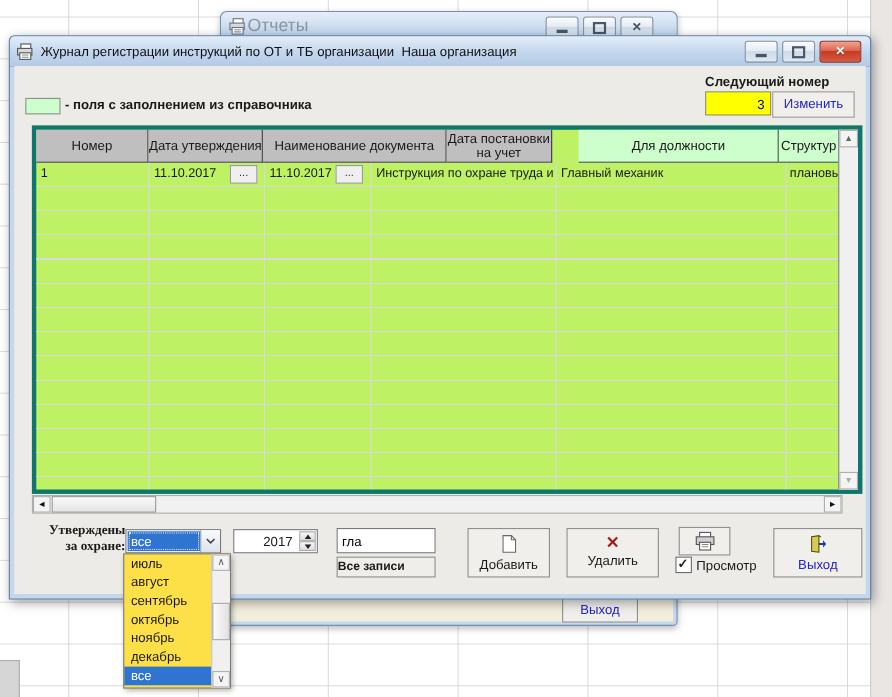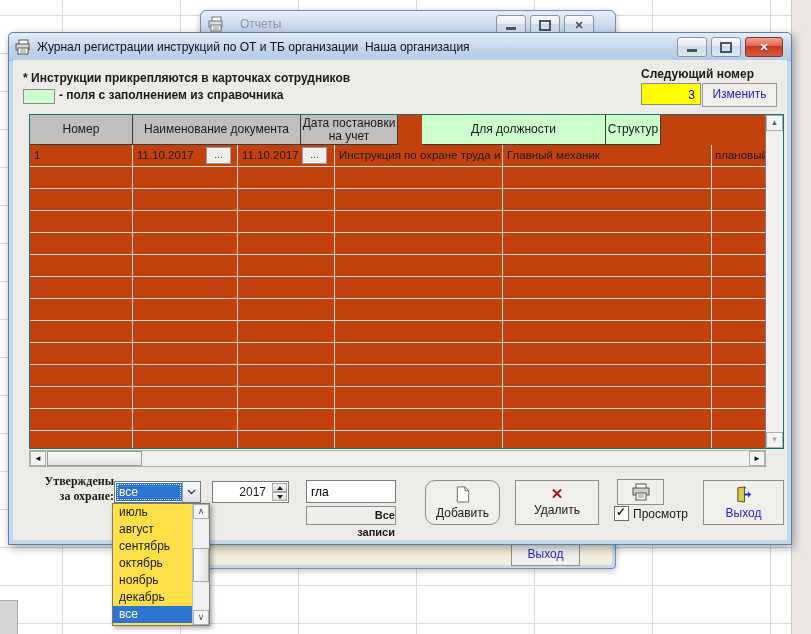--- a/index.html
+++ b/index.html
@@ -10,21 +10,21 @@
     background-image:linear-gradient(#DADADA 1px,transparent 1px),linear-gradient(90deg,#DADADA 1px,transparent 1px);
     background-size:118px 38px,118px 38px;background-position:0 15px,62px 0;}
   .right-strip{position:absolute;top:0;right:0;width:19px;height:634px;background:#E9E6E4;border-left:1px solid #CFCCCA;}
   .corner-block{position:absolute;left:0;top:600px;width:17px;height:34px;background:#D6D6D6;border-top:1px solid #ABABAB;border-right:1px solid #ABABAB;}
 
   
   .bg-window{position:absolute;left:200px;top:10px;width:414px;height:557px;background:#C6D8EC;
     border:1px solid #7390AF;border-radius:6px 6px 4px 4px;box-shadow:0 2px 6px rgba(0,0,0,.25);}
   .bg-titlebar{position:absolute;left:0;top:0;right:0;height:26px;display:flex;align-items:center;
     background:linear-gradient(#E6EFF8,#C9DAEE 60%,#BDD1E8);border-radius:6px 6px 0 0;}
-  .bg-title{color:#8A949E;font-size:12px;margin-left:16px;white-space:pre;}
+  .bg-title{color:#8A949E;font-size:16px;margin-left:1px;white-space:pre;}
   .bg-client{position:absolute;left:3px;right:3px;top:24px;bottom:3px;background:#F1EEDC;}
   .bg-exit-btn{position:absolute;left:307px;top:503px;width:67px;height:26px;background:#F0EFEC;
     border:1px solid #8E8E8E;color:#2424C8;font-size:12px;text-align:center;line-height:30px;}
   .winbtns{position:absolute;top:4px;display:flex;gap:4px;}
   .winbtn{width:28px;height:18px;border:1px solid #8795A5;border-radius:3px;display:flex;align-items:center;justify-content:center;
     background:linear-gradient(#FBFDFE,#E4EBF3 45%,#CEDAE8 46%,#E0E9F2);}
   .glyph-min{width:10px;height:3px;background:#4A5568;margin-top:7px;}
   .glyph-max{width:8px;height:7px;border:2px solid #4A5568;background:transparent;}
   .glyph-x{font-size:11px;font-weight:bold;color:#44505E;line-height:1;}
   .winbtn.close-active{background:linear-gradient(#F2A490,#DE6450 45%,#C23A24 46%,#D95A3C);border-color:#8E3123;width:36px;}
@@ -41,21 +41,21 @@
   .note{position:absolute;left:10px;top:11px;font-size:12px;font-weight:bold;}
   .legend-swatch{position:absolute;left:10px;top:29px;width:30px;height:13px;background:var(--green,#CCFFCC);border:1px solid #8E8E8E;}
   .legend-text{position:absolute;left:46px;top:28px;font-size:12px;font-weight:bold;}
   .nextnum-label{position:absolute;left:628px;top:7px;width:134px;text-align:left;font-size:12px;font-weight:bold;}
   .nextnum-value{position:absolute;left:628px;top:23px;width:60px;height:22px;background:var(--yellow,#FFFF00);
     border:1px solid #8E8E8E;font-size:12px;color:#000080;text-align:right;line-height:22px;padding-right:5px;box-sizing:border-box;}
   .change-btn{position:absolute;left:689px;top:23px;width:73px;height:22px;background:#F0EFEC;border:1px solid #9A9A9A;
     color:var(--link,#2424C8);font-size:12px;text-align:center;line-height:21px;}
 
   
-  .grid-table{position:absolute;left:16px;top:54px;width:755px;height:335px;background:#c2410c;border:1px solid #0f766e;box-sizing:border-box;}
+  .grid-table{position:absolute;left:16px;top:54px;width:755px;height:335px;background:#bef264;border:4px solid #0f766e;box-sizing:border-box;}
   .thead{position:absolute;left:0;top:0;height:30px;right:17px;display:flex;}
   .th{box-sizing:border-box;border-right:1px solid #3A3A3A;border-bottom:1px solid #3A3A3A;background:#BFBFBF;
     font-size:12px;line-height:13px;display:flex;align-items:center;justify-content:center;text-align:center;overflow:hidden;}
   .th.green{background:var(--green,#CCFFCC);}
   .tbody{position:absolute;left:0;top:30px;right:17px;bottom:0;overflow:hidden;
     background-image:repeating-linear-gradient(to bottom,transparent 0 21px,#D9D9D9 21px 22px);}
   .colline{position:absolute;top:0;bottom:0;width:1px;background:#D9D9D9;}
   .cell{position:absolute;top:0;height:21px;font-size:11.5px;line-height:21px;padding-left:4px;box-sizing:border-box;
     white-space:nowrap;overflow:hidden;}
   .dots-btn{position:absolute;top:2px;width:25px;height:17px;background:#EFEFEF;border:1px solid #9A9A9A;
@@ -81,24 +81,24 @@
   .spin-value{position:absolute;left:0;right:18px;top:0;bottom:0;font-size:12px;line-height:20px;text-align:right;padding-right:4px;}
   .spin-btns{position:absolute;right:1px;top:1px;bottom:1px;width:15px;display:flex;flex-direction:column;}
   .spin-b{flex:1;background:linear-gradient(#F6F6F6,#DDDDDD);border:1px solid #A8A8A8;box-sizing:border-box;position:relative;}
   .spin-b::after{content:"";position:absolute;left:50%;top:50%;transform:translate(-50%,-50%);
     border-left:3px solid transparent;border-right:3px solid transparent;}
   .spin-b.up::after{border-bottom:4px solid #222;}
   .spin-b.down::after{border-top:4px solid #222;}
   .search-input{position:absolute;left:293px;top:420px;width:90px;height:23px;background:#fff;border:1px solid #7A7A7A;
     box-sizing:border-box;font-size:12px;line-height:21px;padding-left:4px;font-family:"Liberation Sans",sans-serif;}
   .all-records-btn{position:absolute;left:293px;top:446px;width:90px;height:19px;background:#EFEEEB;border:1px solid #8E8E8E;
-    font-size:11px;font-weight:bold;text-align:right;line-height:17px;box-sizing:border-box;padding-left:36px;}
+    font-size:11px;font-weight:bold;text-align:left;line-height:17px;box-sizing:border-box;}
   .action-btn{position:absolute;background:#F0EFEC;border:1px solid #8E8E8E;box-sizing:border-box;
     display:flex;flex-direction:column;align-items:center;justify-content:center;gap:3px;font-size:12px;}
-  .btn-add{left:412px;top:420px;width:75px;height:45px;border-radius:10px;}
+  .btn-add{left:412px;top:420px;width:75px;height:45px;}
   .btn-del{left:502px;top:420px;width:84px;height:45px;}
   .btn-print{left:604px;top:419px;width:47px;height:26px;}
   .btn-exit{left:690px;top:420px;width:81px;height:45px;color:var(--link,#2424C8);}
   .del-x{color:#9E1B1B;font-size:15px;font-weight:bold;line-height:12px;}
   .preview-row{position:absolute;left:601px;top:446px;display:flex;align-items:center;gap:4px;font-size:12px;}
   .checkbox{width:13px;height:13px;background:#fff;border:1px solid #6A6A6A;position:relative;}
   .checkbox.checked::after{content:"✓";position:absolute;left:1px;top:-2px;font-size:12px;font-weight:bold;color:#222;}
 
   
   .month-list{position:absolute;left:112px;top:503px;width:98px;height:123px;background:#fde047;border:1px solid #7A7A7A;
@@ -164,31 +164,31 @@
         <div class="winbtn">
             <span class="glyph-max"></span>
           </div>
         <div class="winbtn close-active">
             <span class="glyph-x">✕</span>
           </div>
       </div>
     </div>
 
     <div class="dlg-body">
-      <div class="note">* Инструкции прикрепляются в карточках сотрудников</div>
       <div class="legend-swatch"></div>
       <div class="legend-text">- поля с заполнением из справочника</div>
 
       <div class="nextnum-label">Следующий номер</div>
       <div class="nextnum-value">3</div>
       <div class="change-btn">Изменить</div>
 
       <div class="grid-table">
         <div class="thead" id="thead">
             <div class="th" style="width: 103px;">Номер</div>
+            <div class="th" style="width: 105px;">Дата утверждения</div>
             <div class="th" style="width: 168px;">Наименование документа</div>
             <div class="th" style="width: 97px;">Дата постановки на учет</div>
             <div class="th green" style="width: 184px; margin-left: 24px;">Для должности</div>
             <div class="th green" style="width: 55px;">Структур</div>
           </div>
         <div class="tbody" id="tbody">
           <div class="cell" style="left:0;width:103px;">1</div>
           <div class="cell" style="left:103px;width:72px;">11.10.2017</div>
           <div class="dots-btn" style="left:176px;">...</div>
           <div class="cell" style="left:208px;width:63px;">11.10.2017</div>

